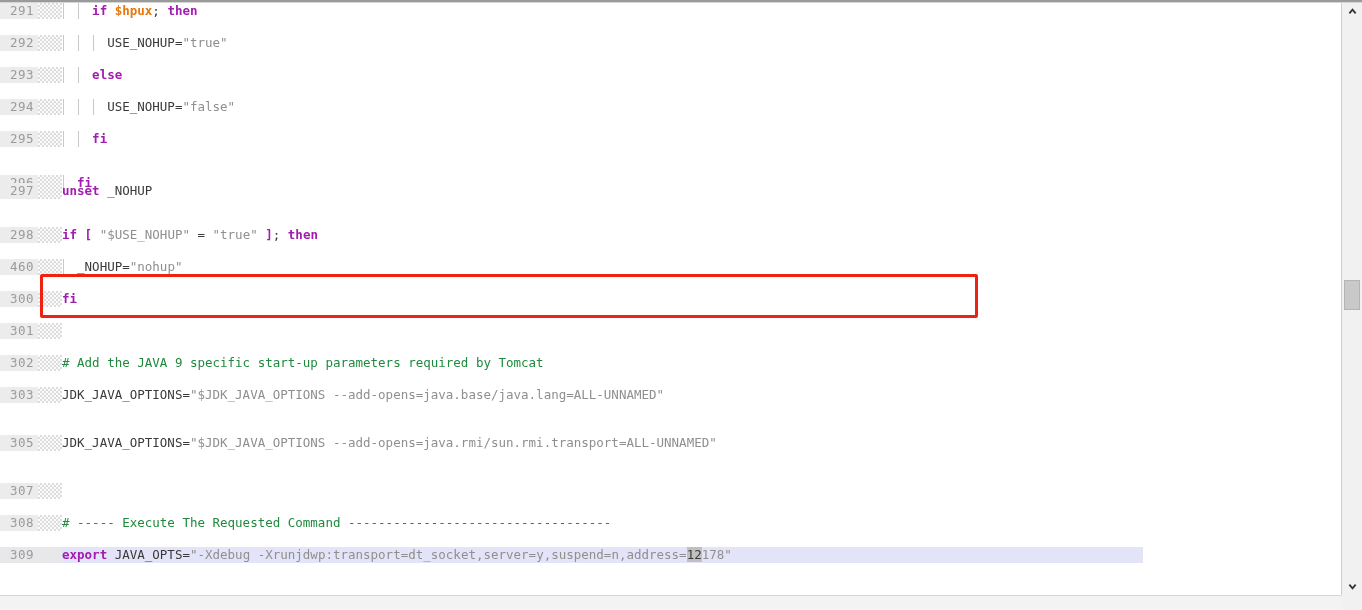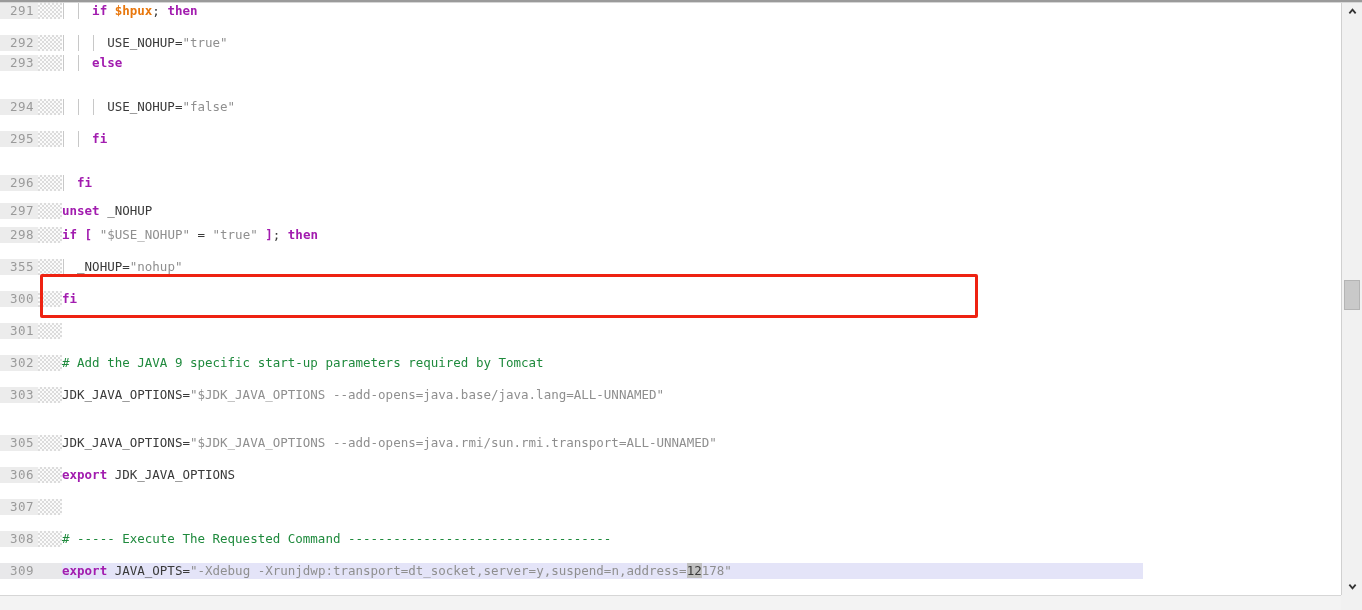--- a/index.html
+++ b/index.html
@@ -99,33 +99,32 @@
 
 <div id="app">
 
   <div class="topline"></div>
   <div class="topline2"></div>
 
   <div class="editor">
     <div class="lines" id="lines">
         <div class="row" style="top: 0px;"><div class="gut">291</div><div class="fold"></div><div class="code">    <span class="kw">if </span><span class="var">$hpux</span><span class="plain">; </span><span class="kw">then</span></div><div class="iguide" style="left: 63px;"></div><div class="iguide" style="left: 78.04px;"></div></div>
         <div class="row" style="top: 16px;"><div class="gut">292</div><div class="fold"></div><div class="code">      <span class="plain">USE_NOHUP=</span><span class="str">"true"</span></div><div class="iguide" style="left: 63px;"></div><div class="iguide" style="left: 78.04px;"></div><div class="iguide" style="left: 93.08px;"></div></div>
-        <div class="row" style="top: 20px;"><div class="gut">293</div><div class="fold"></div><div class="code">    <span class="kw">else</span></div><div class="iguide" style="left: 63px;"></div><div class="iguide" style="left: 78.04px;"></div></div>
+        <div class="row" style="top: 32px;"><div class="gut">293</div><div class="fold"></div><div class="code">    <span class="kw">else</span></div><div class="iguide" style="left: 63px;"></div><div class="iguide" style="left: 78.04px;"></div></div>
         <div class="row" style="top: 48px;"><div class="gut">294</div><div class="fold"></div><div class="code">      <span class="plain">USE_NOHUP=</span><span class="str">"false"</span></div><div class="iguide" style="left: 63px;"></div><div class="iguide" style="left: 78.04px;"></div><div class="iguide" style="left: 93.08px;"></div></div>
         <div class="row" style="top: 64px;"><div class="gut">295</div><div class="fold"></div><div class="code">    <span class="kw">fi</span></div><div class="iguide" style="left: 63px;"></div><div class="iguide" style="left: 78.04px;"></div></div>
         <div class="row" style="top: 92px;"><div class="gut">296</div><div class="fold"></div><div class="code">  <span class="kw">fi</span></div><div class="iguide" style="left: 63px;"></div></div>
-        <div class="row" style="top: 104px;"><div class="gut">297</div><div class="fold"></div><div class="code"><span class="kw">unset</span><span class="plain"> _NOHUP</span></div></div>
+        <div class="row" style="top: 84px;"><div class="gut">297</div><div class="fold"></div><div class="code"><span class="kw">unset</span><span class="plain"> _NOHUP</span></div></div>
         <div class="row" style="top: 112px;"><div class="gut">298</div><div class="fold"></div><div class="code"><span class="kw">if</span><span class="plain"> </span><span class="kw">[</span><span class="plain"> </span><span class="str">"$USE_NOHUP"</span><span class="plain"> = </span><span class="str">"true"</span><span class="plain"> </span><span class="kw">]</span><span class="plain">; </span><span class="kw">then</span></div></div>
-        <div class="row" style="top: 128px;"><div class="gut">355</div><div class="fold"></div><div class="code">  <span class="plain">_NOHUP=</span><span class="str">"nohup"</span></div><div class="iguide" style="left: 63px;"></div></div>
+        <div class="row" style="top: 128px;"><div class="gut">460</div><div class="fold"></div><div class="code">  <span class="plain">_NOHUP=</span><span class="str">"nohup"</span></div><div class="iguide" style="left: 63px;"></div></div>
         <div class="row" style="top: 144px;"><div class="gut">300</div><div class="fold"></div><div class="code"><span class="kw">fi</span></div></div>
         <div class="row" style="top: 160px;"><div class="gut">301</div><div class="fold"></div><div class="code"></div></div>
         <div class="row" style="top: 176px;"><div class="gut">302</div><div class="fold"></div><div class="code"><span class="cmt"># Add the JAVA 9 specific start-up parameters required by Tomcat</span></div></div>
         <div class="row" style="top: 192px;"><div class="gut">303</div><div class="fold"></div><div class="code"><span class="plain">JDK_JAVA_OPTIONS=</span><span class="str">"$JDK_JAVA_OPTIONS --add-opens=java.base/java.lang=ALL-UNNAMED"</span></div></div>
         <div class="row" style="top: 224px;"><div class="gut">305</div><div class="fold"></div><div class="code"><span class="plain">JDK_JAVA_OPTIONS=</span><span class="str">"$JDK_JAVA_OPTIONS --add-opens=java.rmi/sun.rmi.transport=ALL-UNNAMED"</span></div></div>
-        <div class="row" style="top: 240px;"><div class="gut">306</div><div class="fold"></div><div class="code"><span class="kw">export</span><span class="plain"> JDK_JAVA_OPTIONS</span></div></div>
         <div class="row" style="top: 256px;"><div class="gut">307</div><div class="fold"></div><div class="code"></div></div>
         <div class="row" style="top: 272px;"><div class="gut">308</div><div class="fold"></div><div class="code"><span class="cmt"># ----- Execute The Requested Command -----------------------------------</span></div></div>
         <div class="row cur" style="top: 288px;"><div class="gut">309</div><div class="fold"></div><div class="code"><span class="kw">export</span><span class="plain"> JAVA_OPTS=</span><span class="str">"-Xdebug -Xrunjdwp:transport=dt_socket,server=y,suspend=n,address=</span><span class="sel">12</span><span class="str">178"</span></div></div>
       </div>
   </div>
 
   <div class="redbox"></div>
 
   <div class="vsb">
     <div class="btn up">

